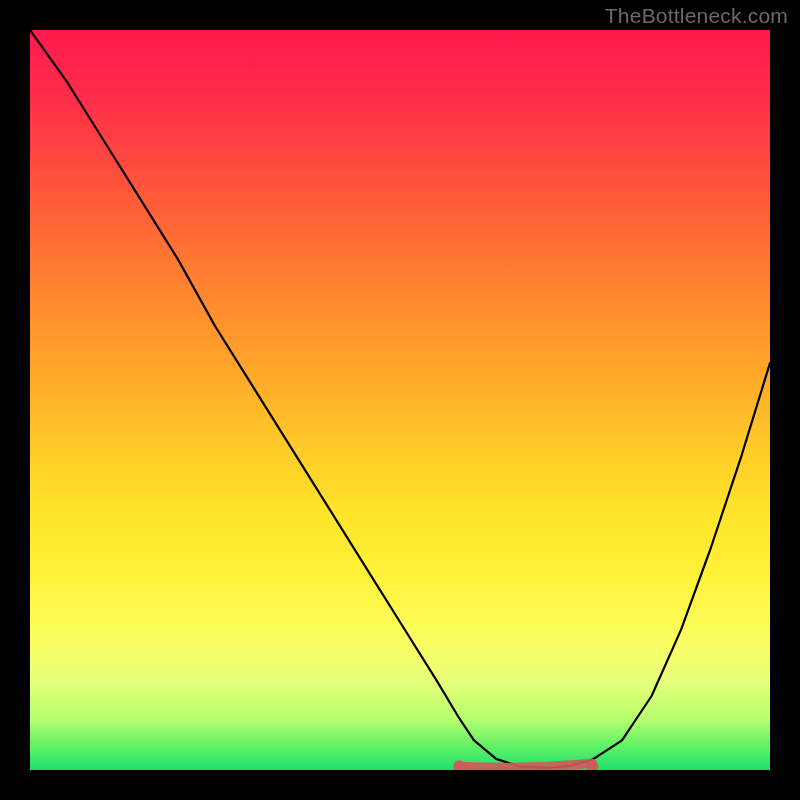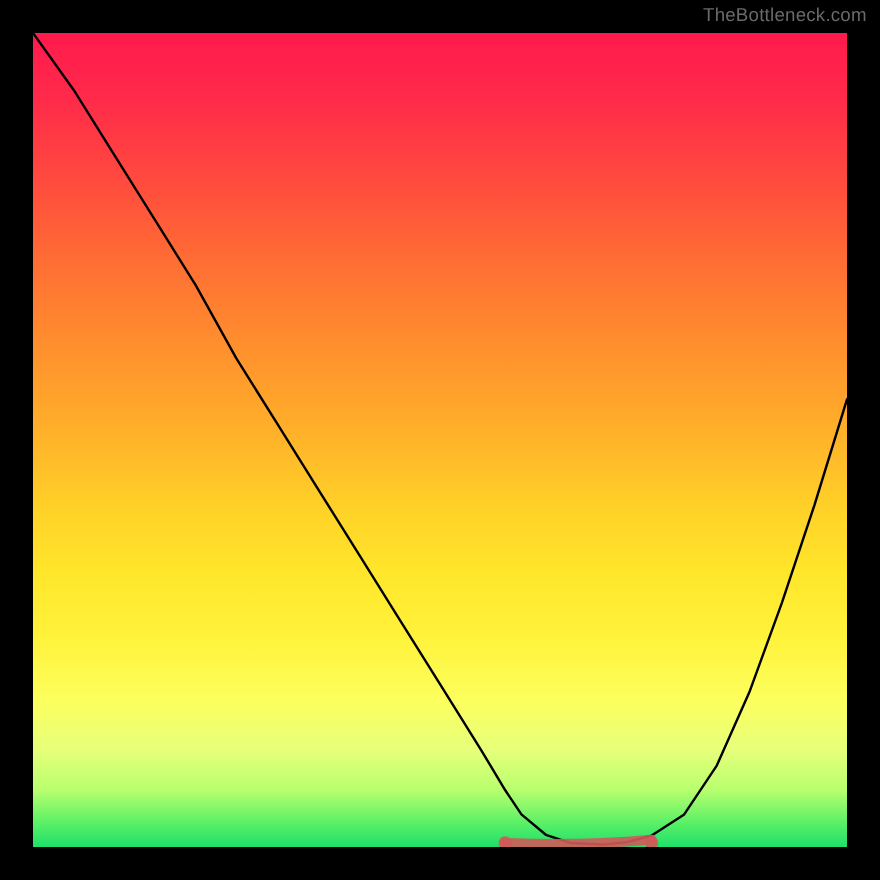--- a/index.html
+++ b/index.html
@@ -15,21 +15,21 @@
     position: relative;
     width: 800px;
     height: 800px;
     background: #000;
   }
   .watermark {
     position: absolute;
     top: 4px;
     right: 12px;
     color: #6a6a6a;
-    font-size: 17px;
+    font-size: 21px;
     font-weight: 500;
     letter-spacing: 0.2px;
     z-index: 20;
   }
   .plot-area {
     position: absolute;
     left: 30px;
     top: 30px;
     width: 740px;
     height: 740px;

